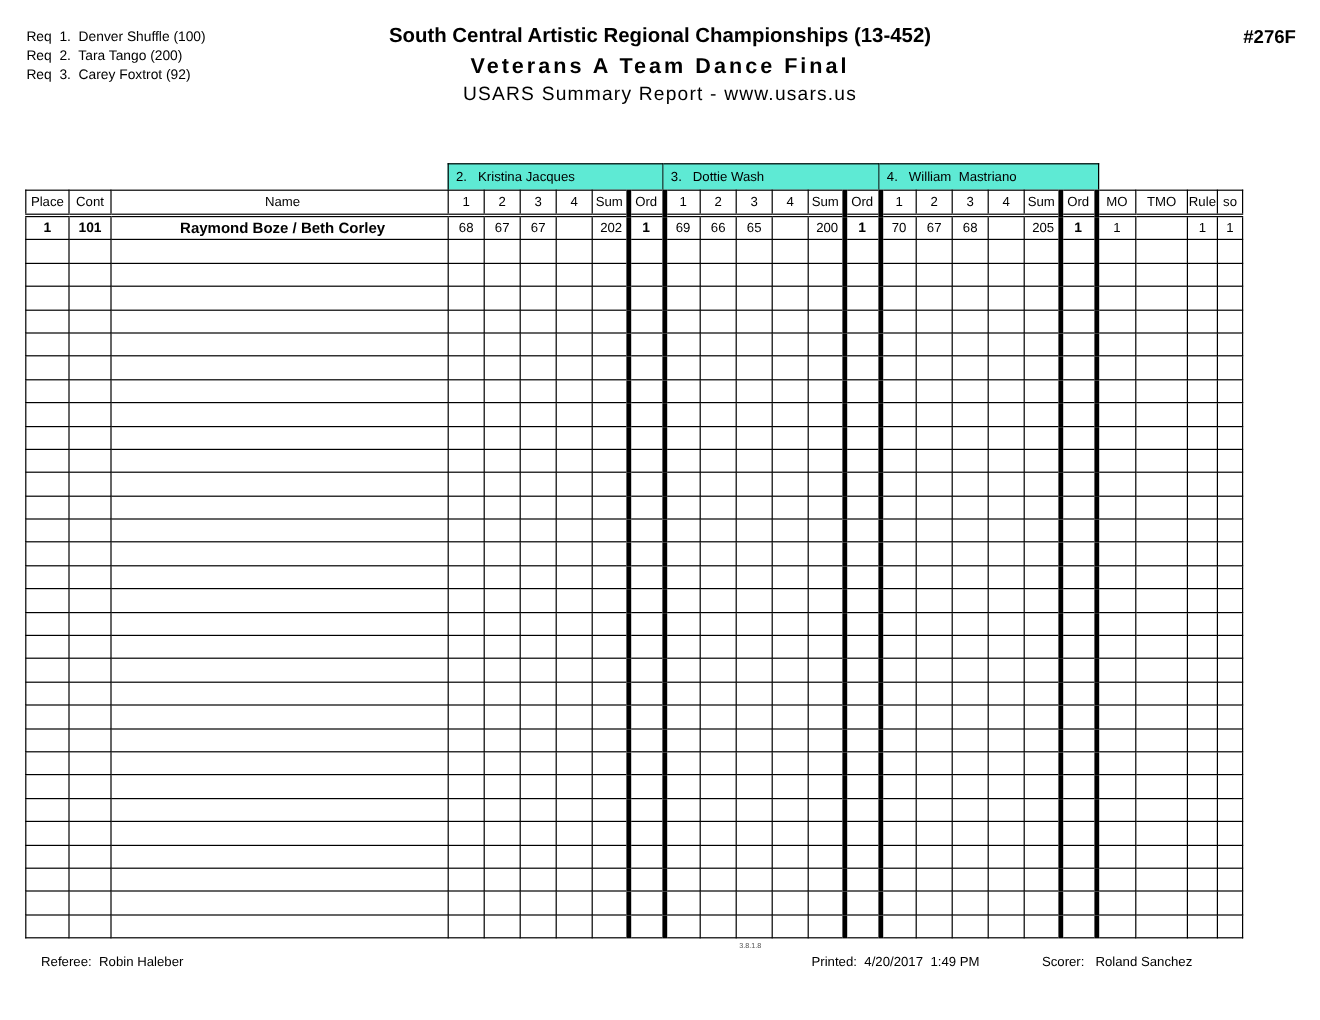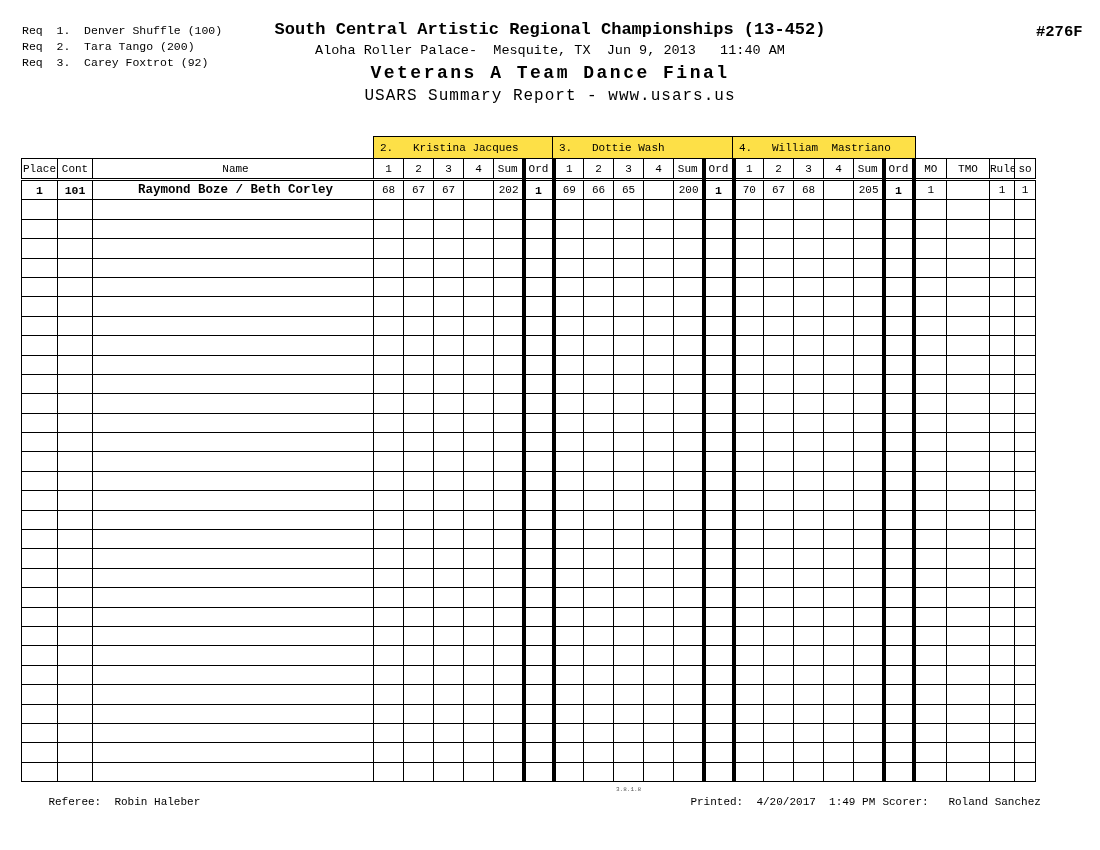--- a/index.html
+++ b/index.html
@@ -1,38 +1,38 @@
 <!DOCTYPE html>
 <html><head>
 <meta charset="utf-8">
 <style>
   html, body { margin:0; padding:0; background:#fff; }
   .page {
     position:relative; width:1100px; height:850px; background:#ffffff;
-    font-family:Liberation Mono, monospace; color:#000; overflow:hidden;
+    font-family:Liberation Sans, sans-serif; color:#000; overflow:hidden;
   }
 
   
   .req-list { position:absolute; left:22px; top:23px; font-size:11.5px; line-height:16px; }
   .req-line { white-space:pre; }
 
   .header-center { position:absolute; left:0; top:20px; width:1100px; text-align:center; }
   .title  { font-size:17px; font-weight:bold; white-space:pre; }
   .venue  { font-size:13.5px; margin-top:4px; white-space:pre; }
   .event  { font-size:18px; font-weight:bold; letter-spacing:2.5px; margin-top:5px; white-space:pre; }
   .report { font-size:16px; letter-spacing:1px; margin-top:4px; white-space:pre; }
 
   .doc-number { position:absolute; left:1036px; top:23px; font-size:15.5px; font-weight:bold; }
 
   
   .judge-box {
     position:absolute; top:136px; height:22px; box-sizing:border-box;
     border:1px solid #000; border-bottom:none;
     font-size:11px; line-height:22px; padding-left:6px; white-space:pre;
-    background:#fde047;
+    background:#5eead4;
   }
   .judge-box.j2 { left:373px; width:180px; }
   .judge-box.j3 { left:553px; width:180px; border-left:none; }
   .judge-box.j4 { left:733px; width:183px; border-left:none; }
 
   
   .table-wrap { position:absolute; left:21px; top:158px; }
   table.score-table { border-collapse:collapse; table-layout:fixed; width:1014px;padding-left:28px; }
   .score-table td {
     border:1px solid #000; font-size:11px; padding:0; text-align:center;
@@ -61,21 +61,20 @@
 <div class="page">
 
   <div class="req-list">
     <div class="req-line">Req  1.  Denver Shuffle (100)</div>
     <div class="req-line">Req  2.  Tara Tango (200)</div>
     <div class="req-line">Req  3.  Carey Foxtrot (92)</div>
   </div>
 
   <div class="header-center">
     <div class="title">South Central Artistic Regional Championships (13-452)</div>
-    <div class="venue">Aloha Roller Palace-  Mesquite, TX  Jun 9, 2013   11:40 AM</div>
     <div class="event">Veterans A Team Dance Final</div>
     <div class="report">USARS Summary Report - www.usars.us</div>
   </div>
 
   <div class="doc-number">#276F</div>
 
   <div class="judge-box j2">2.   Kristina Jacques</div>
   <div class="judge-box j3">3.   Dottie Wash</div>
   <div class="judge-box j4">4.   William  Mastriano</div>
 

